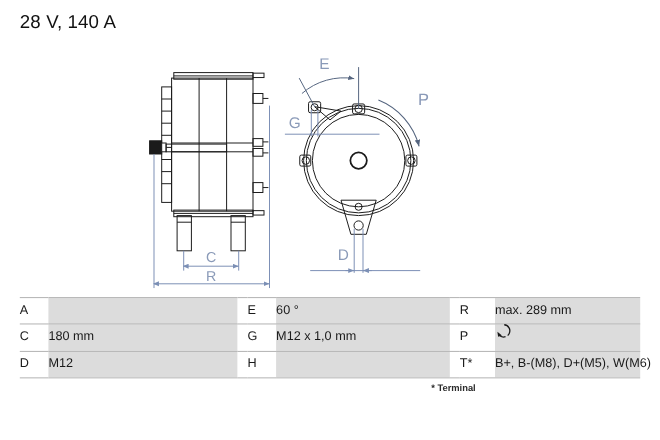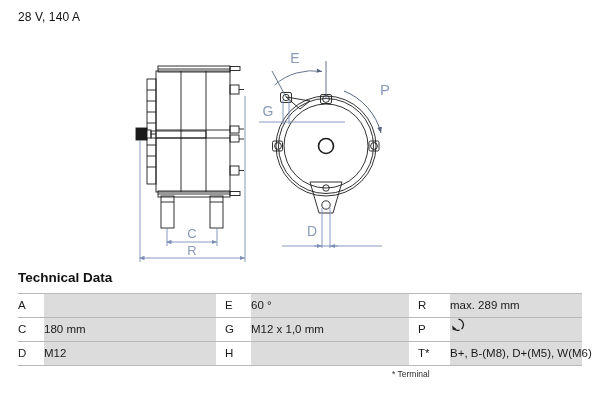--- a/index.html
+++ b/index.html
@@ -14,21 +14,21 @@
     font-family: "Liberation Sans", sans-serif;
     overflow: hidden;
     color: #1a1a1a;
   }
 
   
   #page-title {
     position: absolute;
     left: 18px;
     top: 10px;
-    font-size: 12px;
+    font-size: 17px;
     letter-spacing: 0.1px;
     color: #111111;
   }
 
   
   #drawing-area {
     position: absolute;
     left: 0;
     top: 22px;
     width: 600px;
@@ -90,20 +90,21 @@
   td.spacer {
     width: 9px;
     background: #ffffff;
     border-top: 1px solid #b9b9b9;
   }
   #footnote {
     margin: 3px 0 0 0;
     padding-left: 392px;
     font-size: 8.5px;
     color: #2b2b2b;
+    font-weight: bold;
   }
 
   
   .rot-icon {
     display: inline-block;
     vertical-align: middle;
     margin-top: -2px;
   }
 </style>
 </head>
@@ -237,21 +238,20 @@
     <line x1="282" y1="224" x2="382" y2="224"></line>
     <line x1="314" y1="224" x2="322" y2="224" marker-end="url(#arrEnd)"></line>
     <line x1="338" y1="224" x2="330" y2="224" marker-end="url(#arrEnd)"></line>
   </g>
   <text x="312" y="214" font-size="14" fill="#8a9ab8" text-anchor="middle" font-family="'Liberation Sans', sans-serif">D</text>
 </svg>
 </div>
 
 <div id="tech-section">
 
-  <div id="tech-heading">Technical Data</div>
 
   <table id="tech-table">
     <tbody>
       <tr>
         <td class="key">A</td>
         <td class="val c1"></td>
         <td class="spacer"></td>
         <td class="key">E</td>
         <td class="val c2">60 °</td>
         <td class="spacer"></td>

